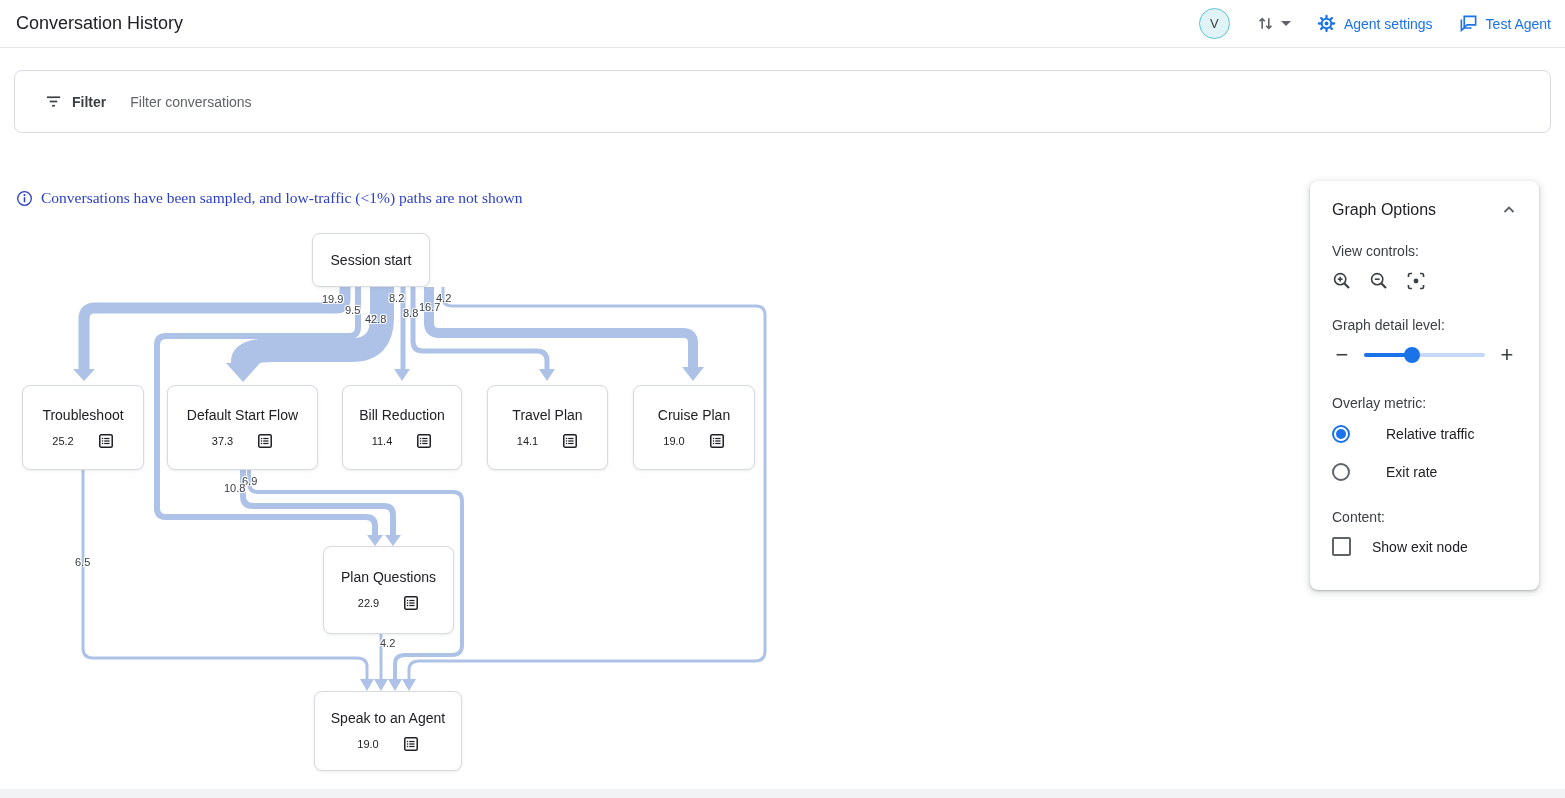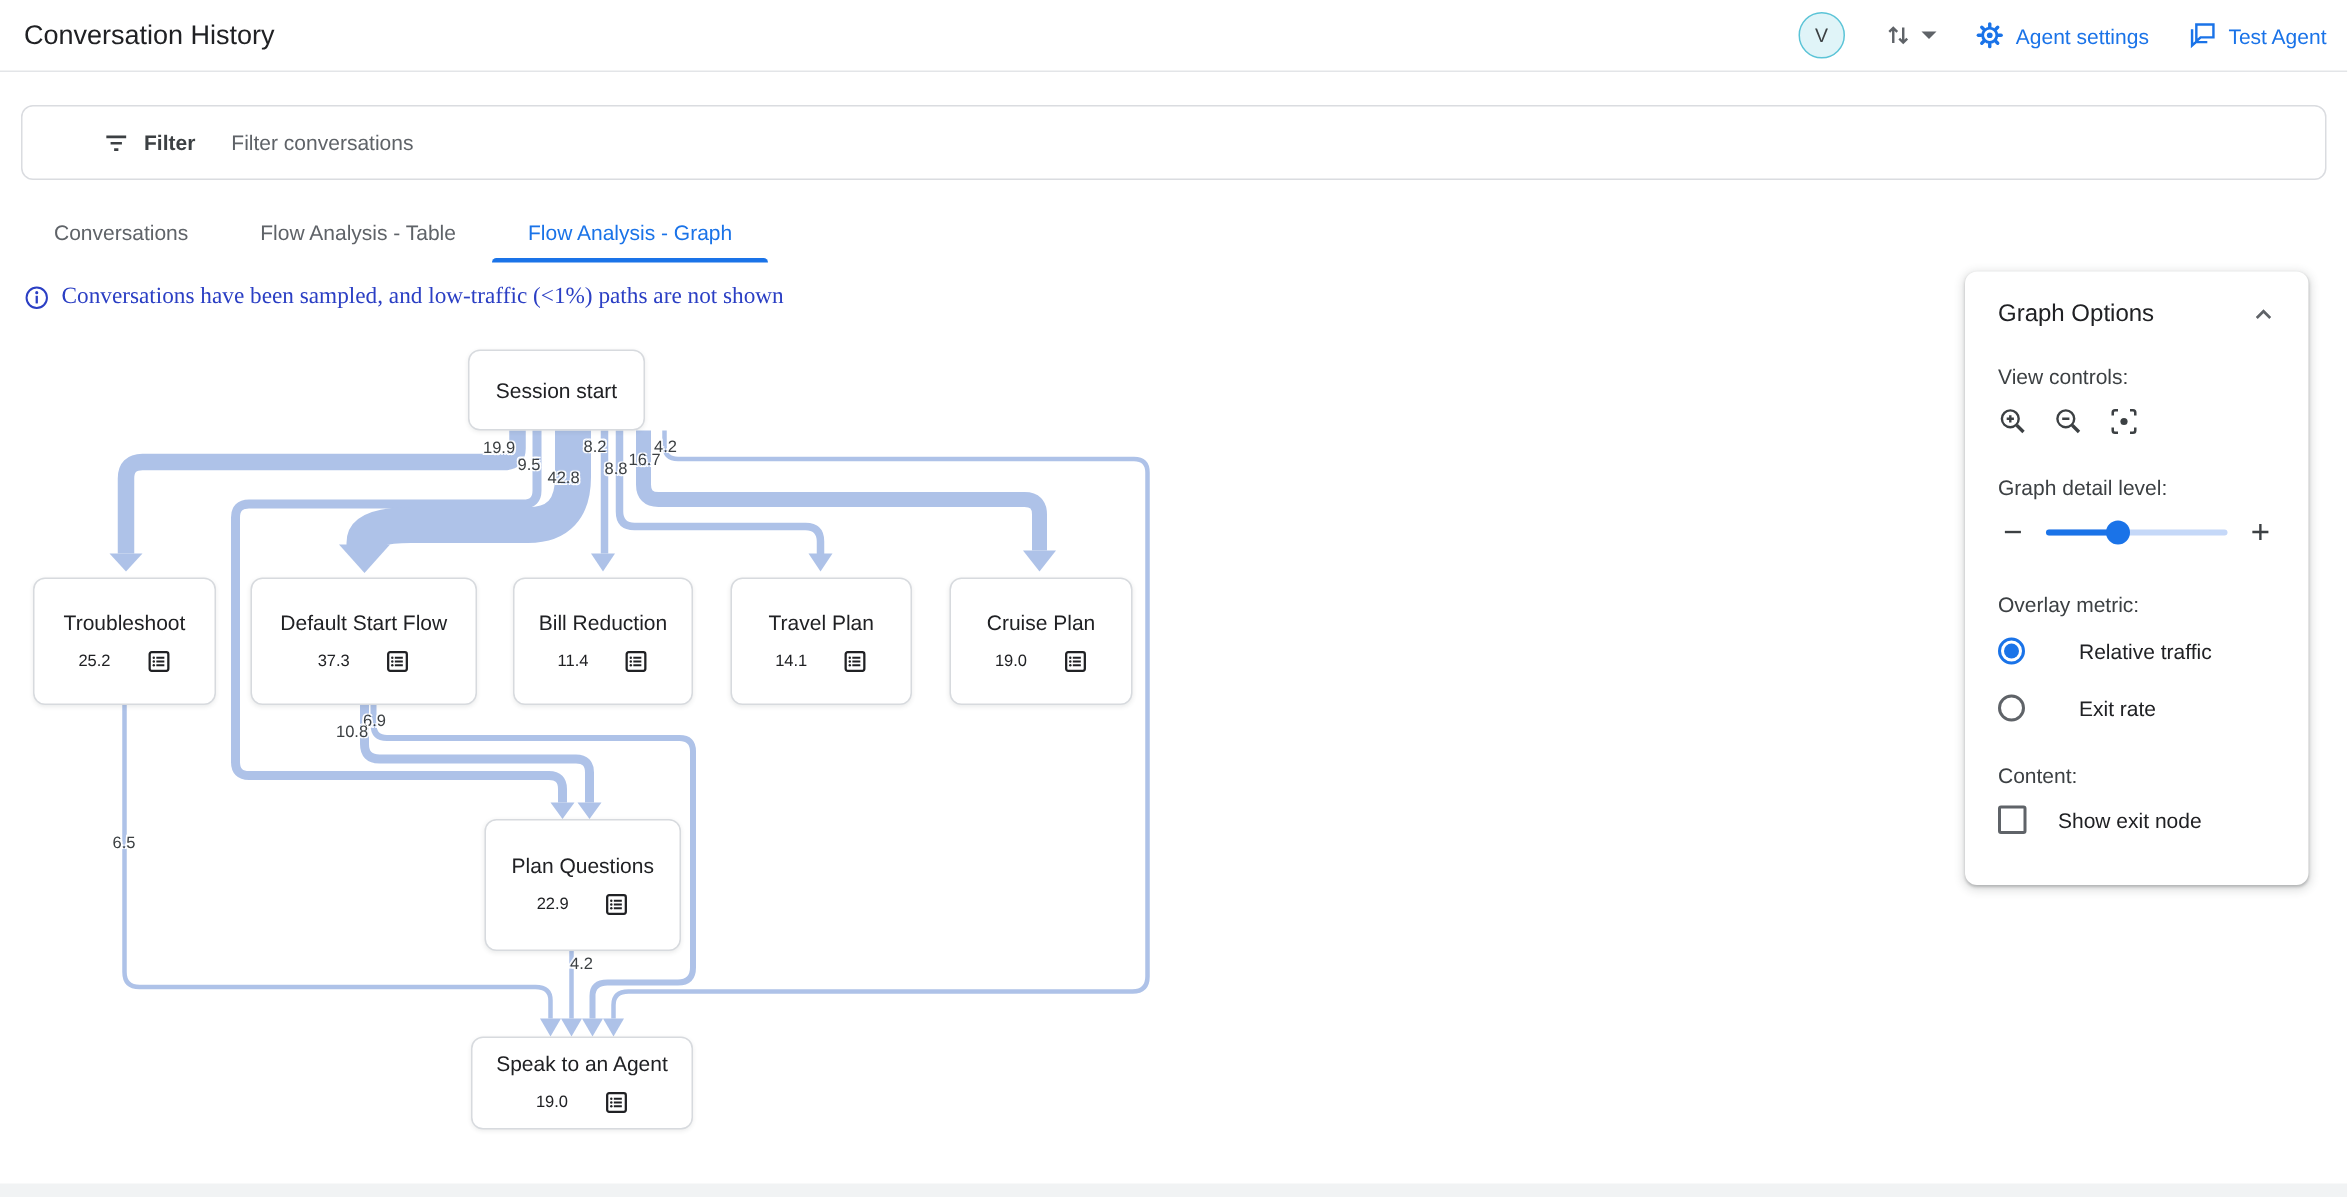--- a/index.html
+++ b/index.html
@@ -11,22 +11,22 @@
           border-bottom:1px solid #e3e5e8;z-index:6;}
   .page-title{position:absolute;left:16px;top:0;line-height:47px;font-size:18px;font-weight:500;color:#202124;}
   .header-right{position:absolute;right:14px;top:0;height:47px;display:flex;align-items:center;gap:26px;}
   .avatar{width:31px;height:31px;border-radius:50%;background:#e0f4f8;border:1.5px solid #5bc4d7;
           display:flex;align-items:center;justify-content:center;font-size:13px;color:#3c4043;box-sizing:border-box;cursor:pointer;}
   .sort-ctl{display:flex;align-items:center;gap:6px;cursor:pointer;}
   .caret{width:0;height:0;border-left:5px solid transparent;border-right:5px solid transparent;border-top:5px solid #5f6368;}
   .hdr-btn{display:flex;align-items:center;gap:8px;color:#1a73e8;font-size:14px;font-weight:500;cursor:pointer;white-space:nowrap;}
 
   
-  .filter-bar{position:absolute;left:14px;top:70px;width:1537px;height:50px;border:1px solid #dadce0;
-              border-radius:8px;box-sizing:border-box;display:flex;align-items:center;z-index:5;background:#fff;padding-left:24px;}
+  .filter-bar{position:absolute;left:14px;top:70px;width:1537px;height:63px;border:1px solid #dadce0;
+              border-radius:8px;box-sizing:border-box;display:flex;align-items:center;z-index:5;background:#fff;}
   .filter-chip{display:flex;align-items:center;gap:10px;margin-left:30px;cursor:pointer;}
   .filter-word{font-size:14px;font-weight:700;color:#3c4043;}
   .filter-input{border:none;outline:none;margin-left:22px;font-size:14px;color:#3c4043;width:600px;
                 font-family:"Liberation Sans", sans-serif;background:transparent;}
   .filter-input::placeholder{color:#5f6368;opacity:1;}
 
   
   .tabs{position:absolute;left:14px;top:135px;height:40px;display:flex;z-index:5;}
   .tab{position:relative;height:40px;line-height:40px;padding:0 24px;font-size:14px;font-weight:500;
        color:#5f6368;cursor:pointer;}
@@ -135,25 +135,20 @@
           <line x1="2" y1="4.5" x2="16" y2="4.5"></line>
           <line x1="5" y1="9" x2="13" y2="9"></line>
           <line x1="7.5" y1="13.5" x2="10.5" y2="13.5"></line>
         </svg>
       </span>
       <span class="filter-word">Filter</span>
     </div>
     <input class="filter-input" type="text" placeholder="Filter conversations" style="">
   </div>
 
-  <div class="tabs">
-    <div class="tab">Conversations</div>
-    <div class="tab">Flow Analysis - Table</div>
-    <div class="tab active">Flow Analysis - Graph</div>
-  </div>
 
   <div class="notice">
     <span style="display:inline-flex;">
       <svg width="17" height="17" viewBox="0 0 18 18">
         <circle cx="9" cy="9" r="7.2" fill="none" stroke="#2b3fc4" stroke-width="1.4"></circle>
         <circle cx="9" cy="5.4" r="1.1" fill="#2b3fc4"></circle>
         <rect x="8.2" y="7.6" width="1.6" height="5.4" fill="#2b3fc4"></rect>
       </svg>
     </span>
     <span class="notice-text">Conversations have been sampled, and low-traffic (&lt;1%) paths are not shown</span>
@@ -329,21 +324,21 @@
             <g fill="#202124">
               <circle cx="5.1" cy="6.2" r=".9"></circle>
               <circle cx="5.1" cy="9" r=".9"></circle>
               <circle cx="5.1" cy="11.8" r=".9"></circle>
             </g>
           </svg>
       </span>
     </div>
   </div>
 
-  <div class="node" style="left:314px;top:691px;width:148px;height:62px">
+  <div class="node" style="left:314px;top:691px;width:148px;height:80px">
     <div class="node-title">Speak to an Agent</div>
     <div class="node-meta">
       <span class="node-value">19.0</span>
       <span class="table-icon">
         <svg width="16" height="16" viewBox="0 0 18 18">
             <rect x="2" y="2" width="14" height="14" rx="1.5" fill="none" stroke="#202124" stroke-width="1.7"></rect>
             <g stroke="#202124" stroke-width="1.4">
               <line x1="7" y1="6.2" x2="13" y2="6.2"></line>
               <line x1="7" y1="9" x2="13" y2="9"></line>
               <line x1="7" y1="11.8" x2="13" y2="11.8"></line>

